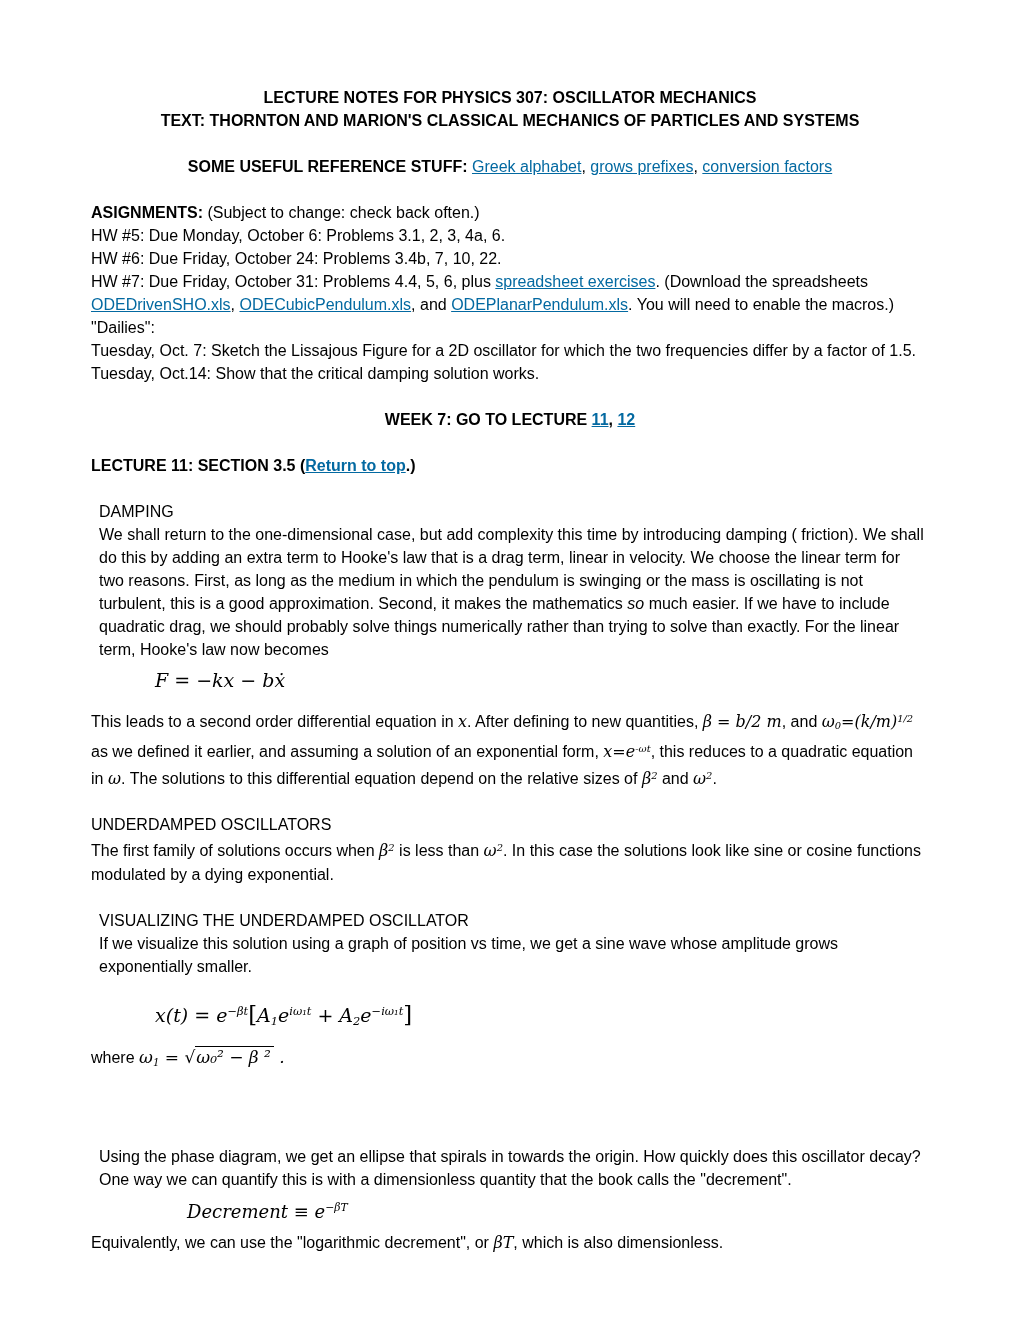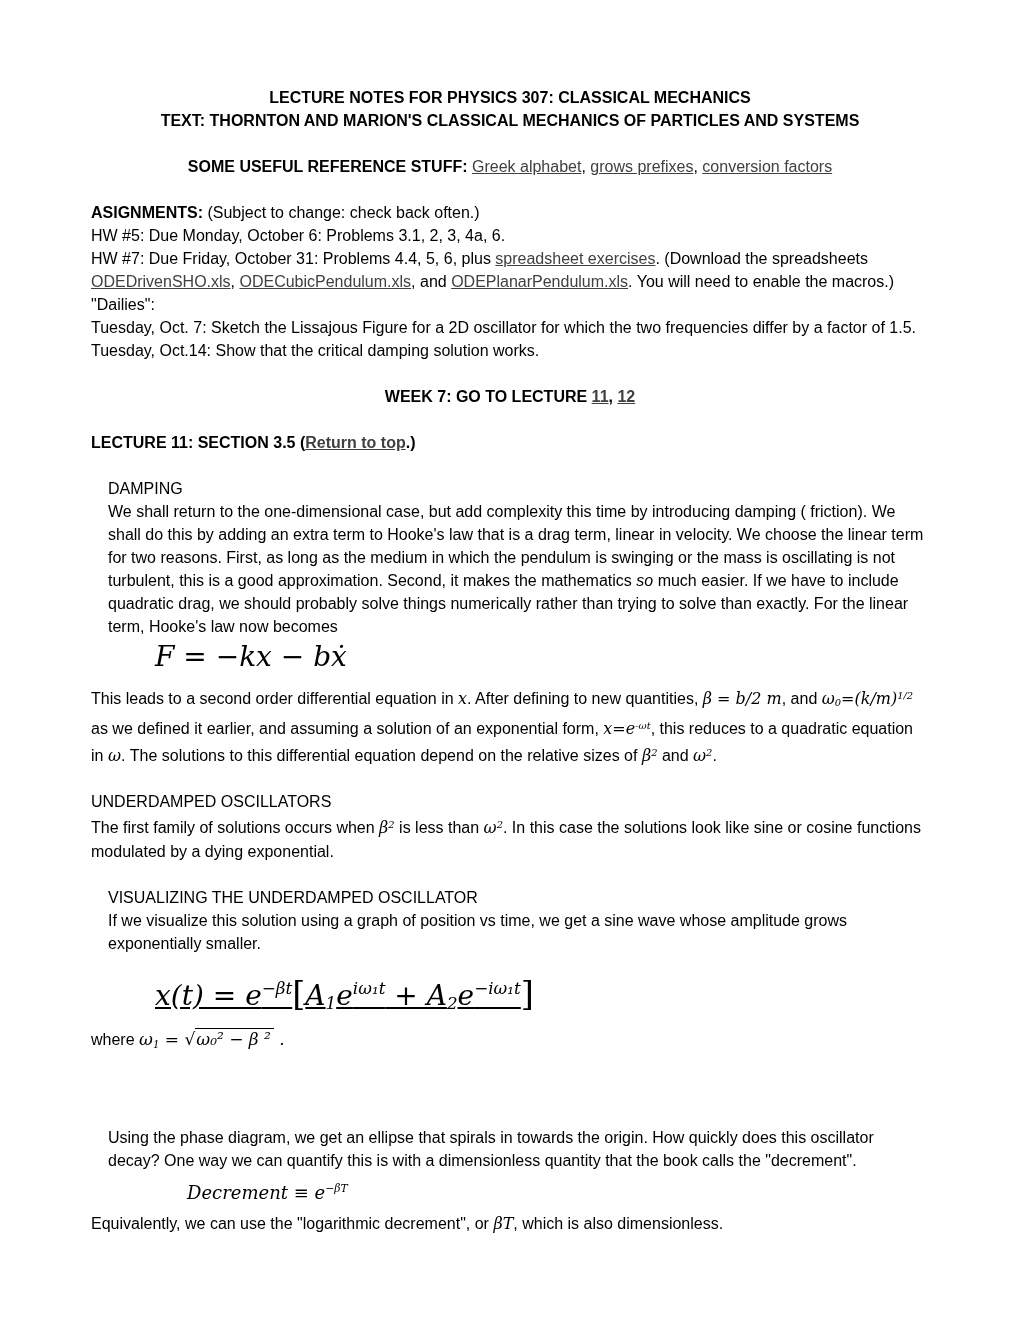--- a/index.html
+++ b/index.html
@@ -8,57 +8,58 @@
     background: #ffffff; overflow: hidden;
     font-family: "Liberation Sans", sans-serif;
     color: #000000;
   }
   .page { padding: 86px 91px 0 91px; font-size: 16px; line-height: 23px; }
   .center { text-align: center; }
   .b { font-weight: bold; }
   .bi { font-weight: bold; }
   .it { font-style: italic; }
   .para { margin: 0 0 23px 0; }
-  a.link { color: #404040; text-decoration: underline; cursor: pointer; }
+  a.link { color: #0369a1; text-decoration: underline; cursor: pointer; }
   .imath { font-family: "DejaVu Serif", "Liberation Serif", serif; font-style: italic; }
   .tsup { font-size: 62%; vertical-align: 0.55em; }
   .tsub { font-size: 62%; vertical-align: -0.2em; }
   .math {
     font-family: "DejaVu Serif", "Liberation Serif", serif;
-    font-style: italic; font-size: 28px; line-height: 30px;
+    font-style: italic; font-size: 19px; line-height: 30px;
   }
   .formula { margin: 4px 0 12px 64px; }
-  .formula-block { margin: 18px 0 6px 64px; text-decoration: underline; }
+  .formula-block { margin: 18px 0 6px 64px; }
   .sup { font-size: 60%; vertical-align: 0.65em; }
   .sub { font-size: 60%; vertical-align: -0.25em; }
   .bigbr { font-size: 120%; font-style: normal; }
   .rad { font-style: normal; }
   .radicand { border-top: 1px solid #000; padding: 0 3px 0 1px; }
   .formula-line2 { margin-left: 42px; }
   .where-line { margin: 2px 0 23px 0; }
   .wmath { font-size: 17px; }
   .spacer-lg { height: 44px; }
-  .tight { margin: 0 0 2px 17px; }
+  .tight { margin: 0 0 2px 8px; }
   .formula-decrement { margin: 2px 0 4px 96px; font-size: 18px; }
 </style>
 </head>
 <body>
 
 <div class="page">
 
   <div class="center b para">
-    <div>LECTURE NOTES FOR PHYSICS 307: CLASSICAL MECHANICS</div>
+    <div>LECTURE NOTES FOR PHYSICS 307: OSCILLATOR MECHANICS</div>
     <div>TEXT: THORNTON AND MARION'S CLASSICAL MECHANICS OF PARTICLES AND SYSTEMS</div>
   </div>
 
   <div class="center para"><span class="bi">SOME USEFUL REFERENCE STUFF: </span><a class="link">Greek alphabet</a><span>, </span><a class="link">grows prefixes</a><span>, </span><a class="link">conversion factors</a></div>
 
   <div class="para">
     <div><span class="b">ASIGNMENTS:</span><span> (Subject to change: check back often.)</span></div>
     <div>HW #5: Due Monday, October 6: Problems 3.1, 2, 3, 4a, 6.</div>
+    <div>HW #6: Due Friday, October 24: Problems 3.4b, 7, 10, 22.</div>
     <div><span>HW #7: Due Friday, October 31: Problems 4.4, 5, 6, plus </span><a class="link">spreadsheet exercises</a><span>. (Download the spreadsheets </span><a class="link">ODEDrivenSHO.xls</a><span>, </span><a class="link">ODECubicPendulum.xls</a><span>, and </span><a class="link">ODEPlanarPendulum.xls</a><span>. You will need to enable the macros.)</span></div>
     <div>"Dailies":</div>
     <div>Tuesday, Oct. 7: Sketch the Lissajous Figure for a 2D oscillator for which the two frequencies differ by a factor of 1.5.</div>
     <div>Tuesday, Oct.14: Show that the critical damping solution works.</div>
   </div>
 
   <div class="center b para"><span>WEEK 7: GO TO LECTURE </span><a class="link">11</a><span>, </span><a class="link">12</a></div>
 
   <div class="b para"><span>LECTURE 11: SECTION 3.5 (</span><a class="link">Return to top</a><span>.)</span></div>
 

